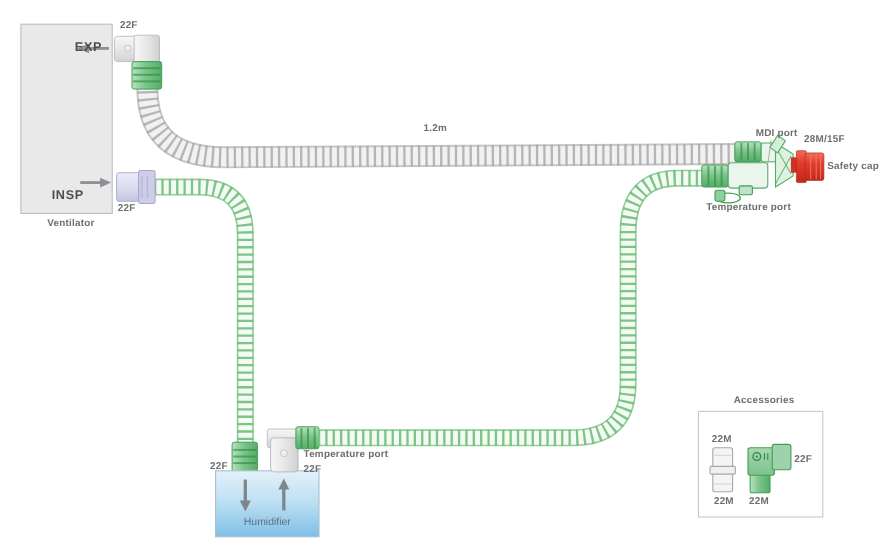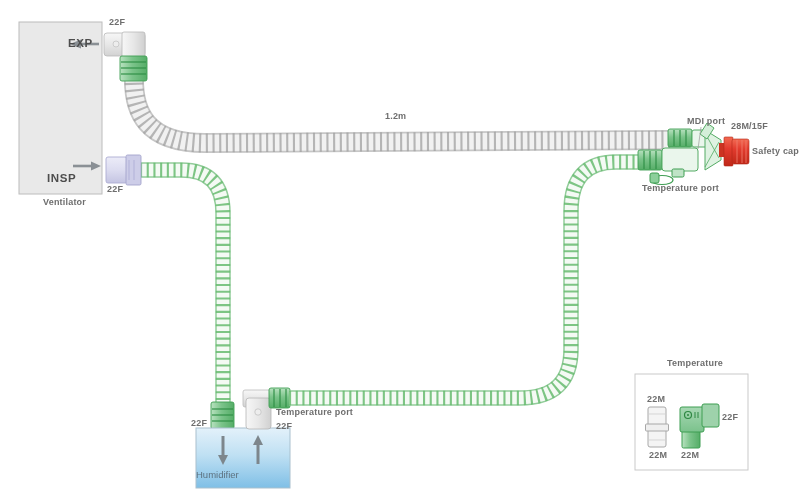--- a/index.html
+++ b/index.html
@@ -10,21 +10,21 @@
   .stage svg{position:absolute;left:0;top:0;}
   .lbl{
     position:absolute;font-size:9px;line-height:10px;color:var(--label-gray,#6e6e6e);
     white-space:nowrap;letter-spacing:.2px;font-weight:bold;
   }
   .port-lbl{
     position:absolute;font-size:11.5px;font-weight:bold;color:#4d4d4d;
     letter-spacing:.6px;white-space:nowrap;
   }
   .hum-lbl{
-    position:absolute;font-size:9.5px;color:#5d7280;white-space:nowrap;
+    position:absolute;font-size:9.5px;color:#5d7280;text-align:center;white-space:nowrap;
   }
 </style>
 </head>
 <body>
 
 <div class="stage">
 
 <svg width="800" height="503" viewBox="0 0 800 503">
   <defs>
     <linearGradient id="gBlue" x1="0" y1="0" x2="0" y2="1">
@@ -223,19 +223,19 @@
   <span class="lbl" style="left:687px;top:116px;text-align:center;">MDI port</span>
   <span class="lbl" style="left:731px;top:121px;">28M/15F</span>
   <span class="lbl" style="left:752px;top:146px;">Safety cap</span>
   <span class="lbl" style="left:642px;top:183px;">Temperature port</span>
 
   <span class="lbl" style="left:191px;top:418px;">22F</span>
   <span class="lbl" style="left:276px;top:407px;">Temperature port</span>
   <span class="lbl" style="left:276px;top:421px;">22F</span>
   <span class="hum-lbl" style="left:196px;top:469px;width:94px;">Humidifier</span>
 
-  <span class="lbl" style="left:667px;top:358px;">Temperature</span>
+  <span class="lbl" style="left:667px;top:358px;">Accessories</span>
   <span class="lbl" style="left:647px;top:394px;">22M</span>
   <span class="lbl" style="left:649px;top:450px;">22M</span>
   <span class="lbl" style="left:681px;top:450px;">22M</span>
   <span class="lbl" style="left:722px;top:412px;">22F</span>
 
 </div>
 
 </body></html>

